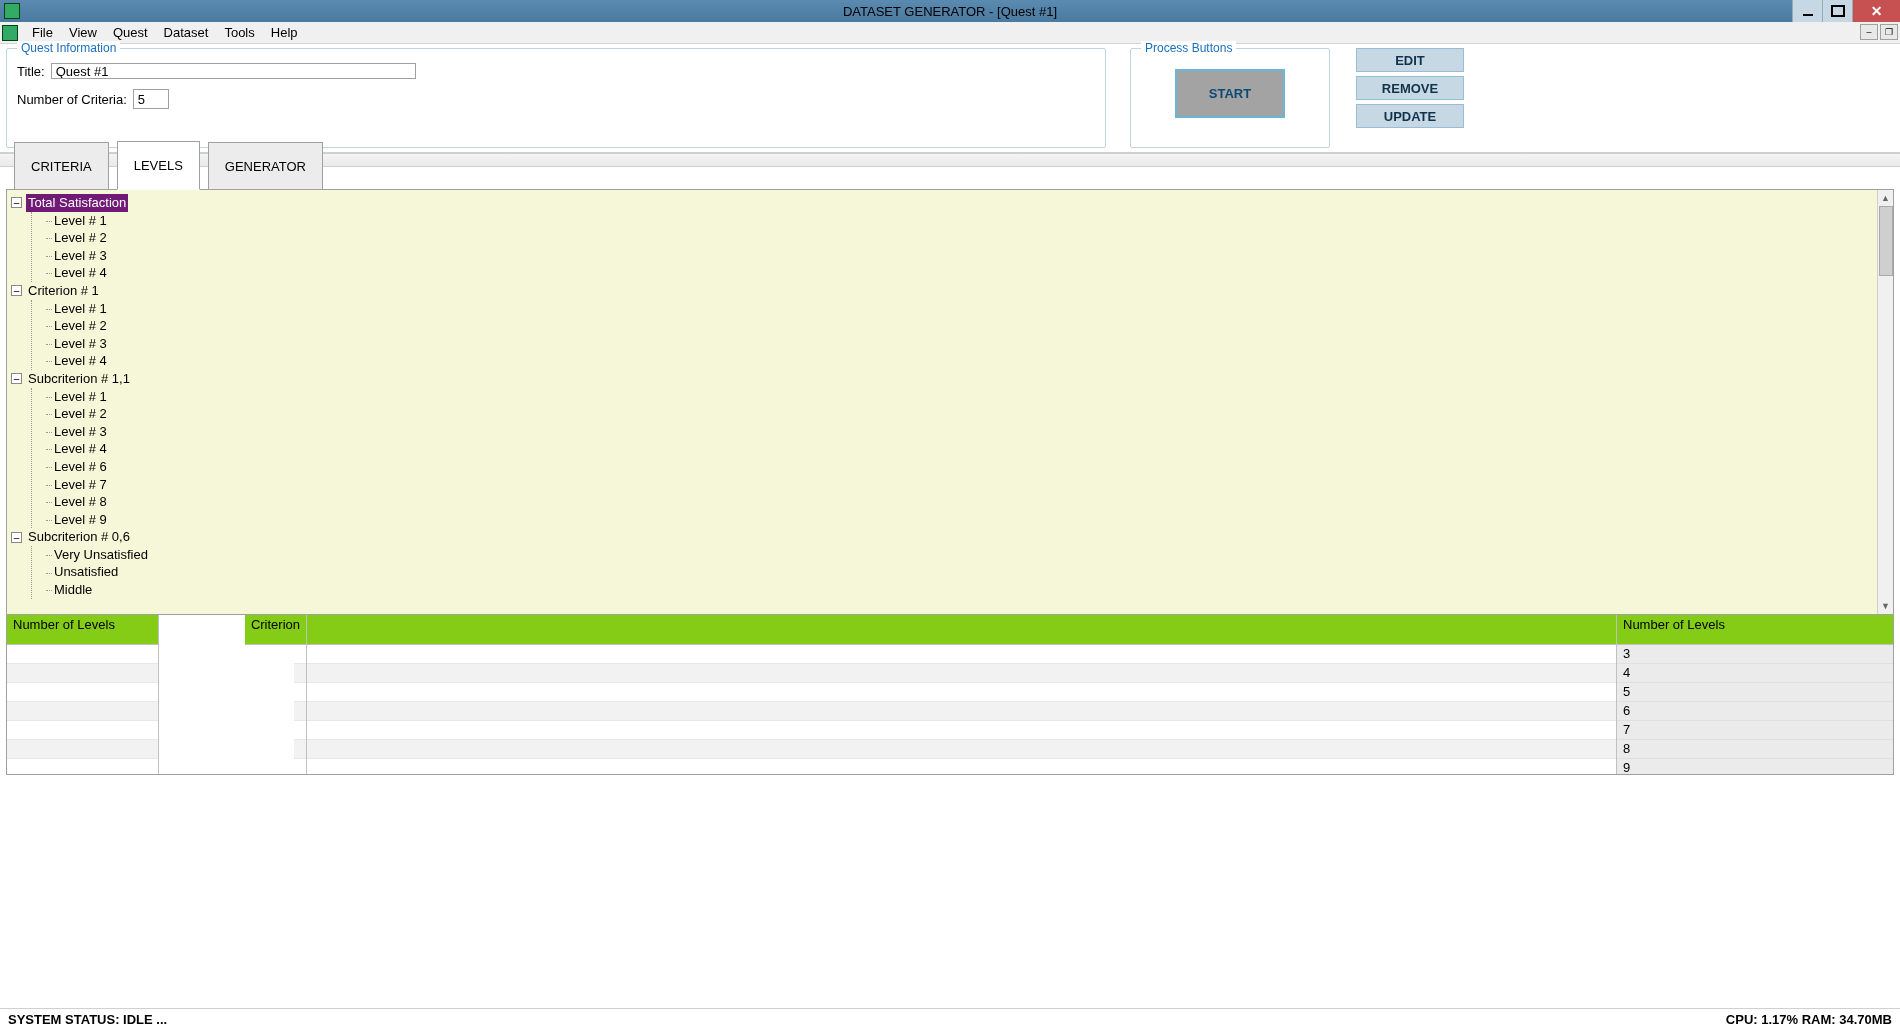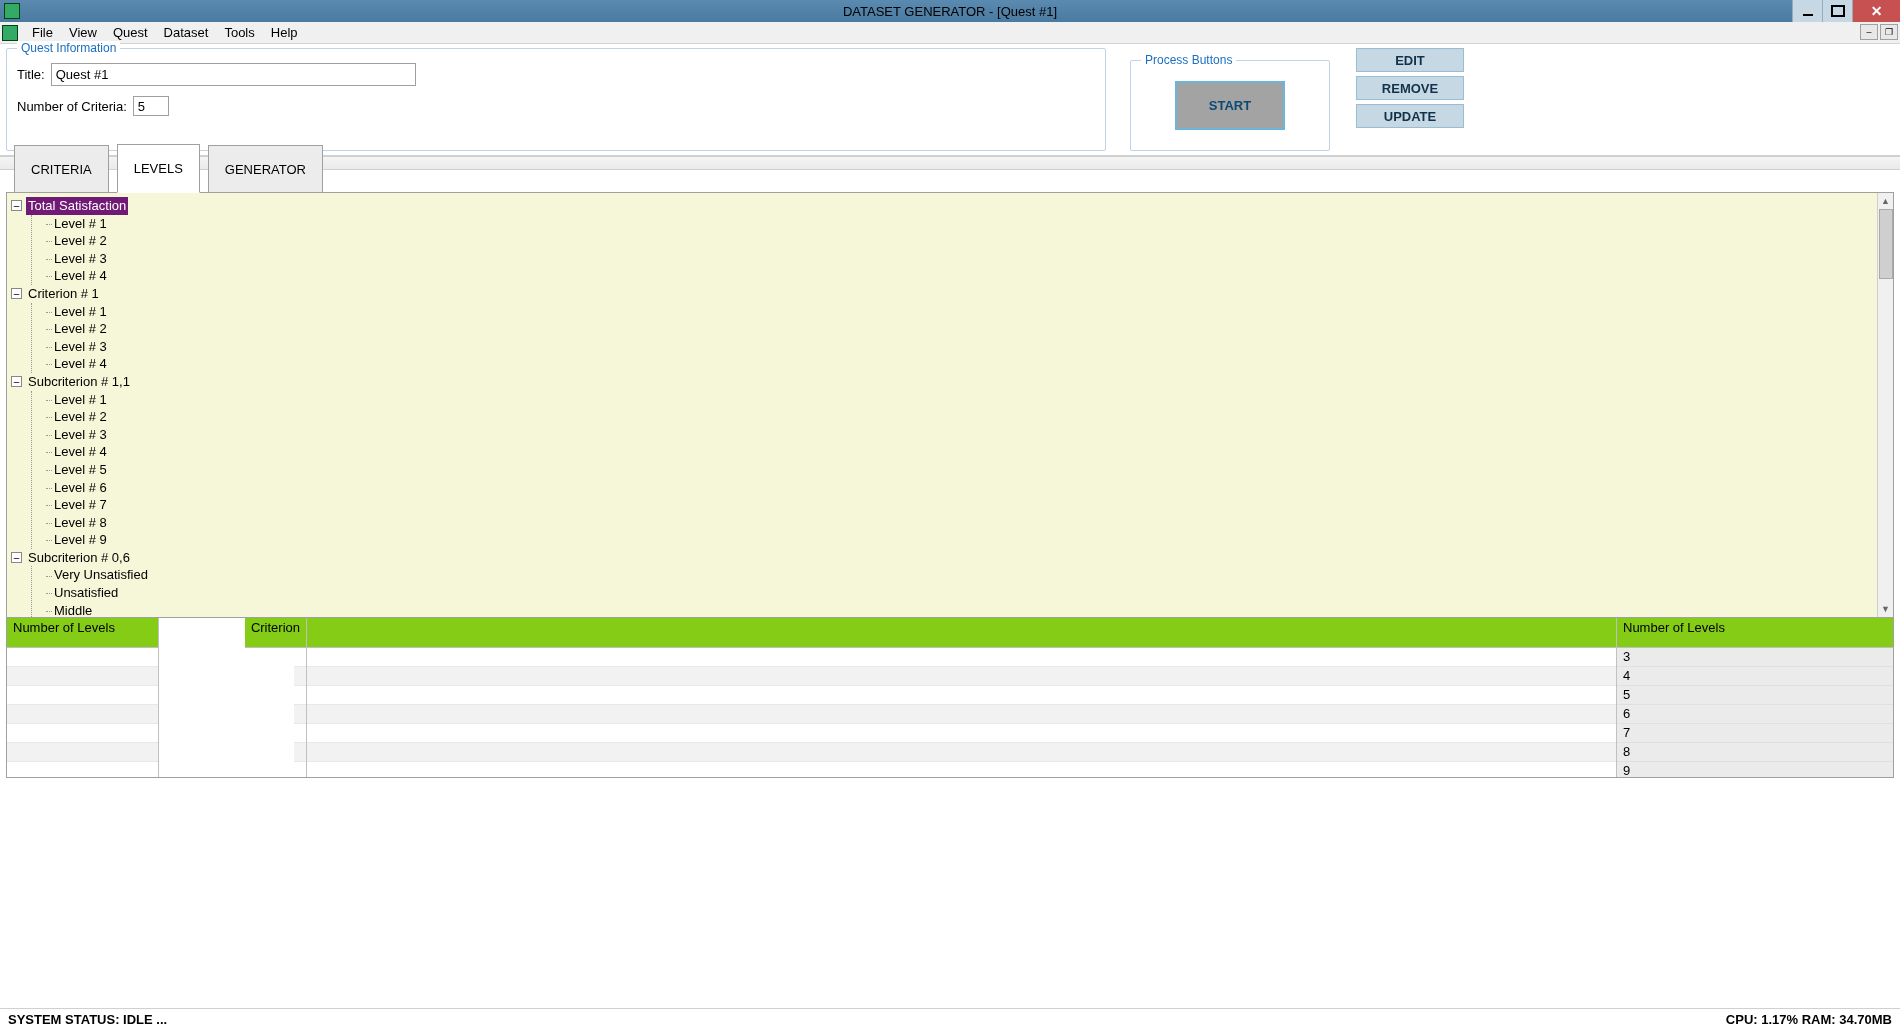--- a/index.html
+++ b/index.html
@@ -23,24 +23,24 @@
 .menubar .mdi-controls{position:absolute;right:2px;top:2px;display:flex;gap:2px;}
 .menubar .mdi-btn{width:18px;height:16px;border:1px solid #a0a0a0;background:#e8e8e8;display:flex;align-items:center;justify-content:center;font-size:9px;}
 
 
 .top-panel{display:flex;padding:4px 6px 4px 6px;gap:24px;background:#fff;border-bottom:1px solid #d0d0d0;}
 .quest-info{flex:0 0 1100px;border:1px solid #c0d4e8;border-radius:2px;position:relative;padding:14px 10px 10px 10px;min-height:100px;}
 .group-title{position:absolute;top:-8px;left:10px;background:#fff;color:#1a6fc0;padding:0 4px;font-size:12px;}
 .form-row{display:flex;align-items:center;margin-bottom:10px;}
 .form-row label{width:auto;margin-right:6px;color:#000;}
 .form-row input.text{border:1px solid #a0a0a0;padding:3px 4px;font-size:13px;}
-#title-input{width:365px;height:23px;}
+#title-input{width:365px;height:16px;}
 #criteria-input{width:36px;height:20px;}
 
-.process-box{border:1px solid #c0d4e8;border-radius:2px;position:relative;padding:20px 20px;flex:0 0 200px;display:flex;align-items:flex-start;justify-content:center;margin-top:12px;}
+.process-box{border:1px solid #c0d4e8;border-radius:2px;position:relative;padding:20px 20px;flex:0 0 200px;display:flex;align-items:flex-start;justify-content:center;}
 .start-btn{background:#a3a3a3;border:2px solid #6bb5db;color:#0c4a74;font-weight:bold;width:110px;height:49px;cursor:pointer;}
 
 .side-buttons{display:flex;flex-direction:column;gap:4px;padding:0px 2px;}
 .side-btn{width:108px;height:24px;background:#c6d8e4;border:1px solid #9abdd4;color:#11324a;font-weight:bold;cursor:pointer;}
 
 
 .sep-strip{height:14px;background:linear-gradient(#f4f4f4,#eaeaea);border-top:1px solid #d0d0d0;border-bottom:1px solid #d0d0d0;}
 
 
 .tab-row{display:flex;align-items:flex-end;height:22px;background:#fff;padding-left:14px;}
@@ -164,21 +164,20 @@
 
     <div class="node">
       <span class="toggle">–</span>
       <span class="node-label">Subcriterion # 1,1</span>
     </div>
     <div class="children">
       <div class="leaf">Level # 1</div>
       <div class="leaf">Level # 2</div>
       <div class="leaf">Level # 3</div>
       <div class="leaf">Level # 4</div>
-      <div class="leaf">Level # 5</div>
       <div class="leaf">Level # 6</div>
       <div class="leaf">Level # 7</div>
       <div class="leaf">Level # 8</div>
       <div class="leaf">Level # 9</div>
     </div>
 
     <div class="node">
       <span class="toggle">–</span>
       <span class="node-label">Subcriterion # 0,6</span>
     </div>

